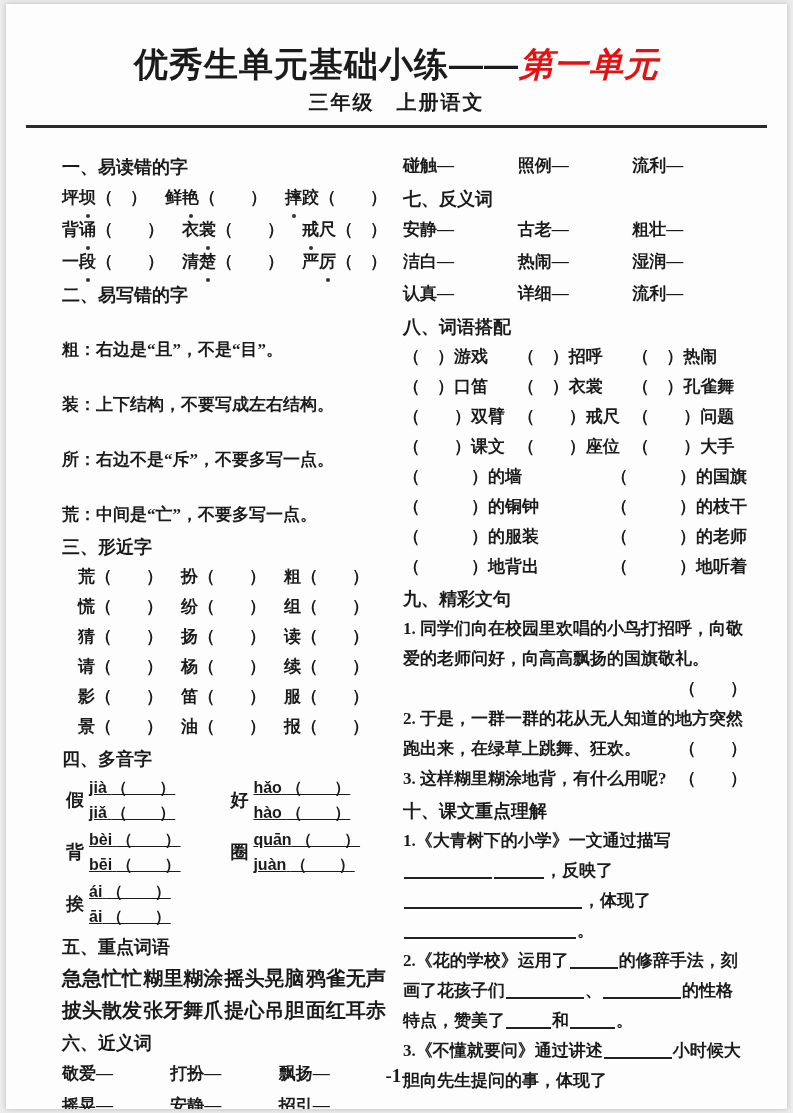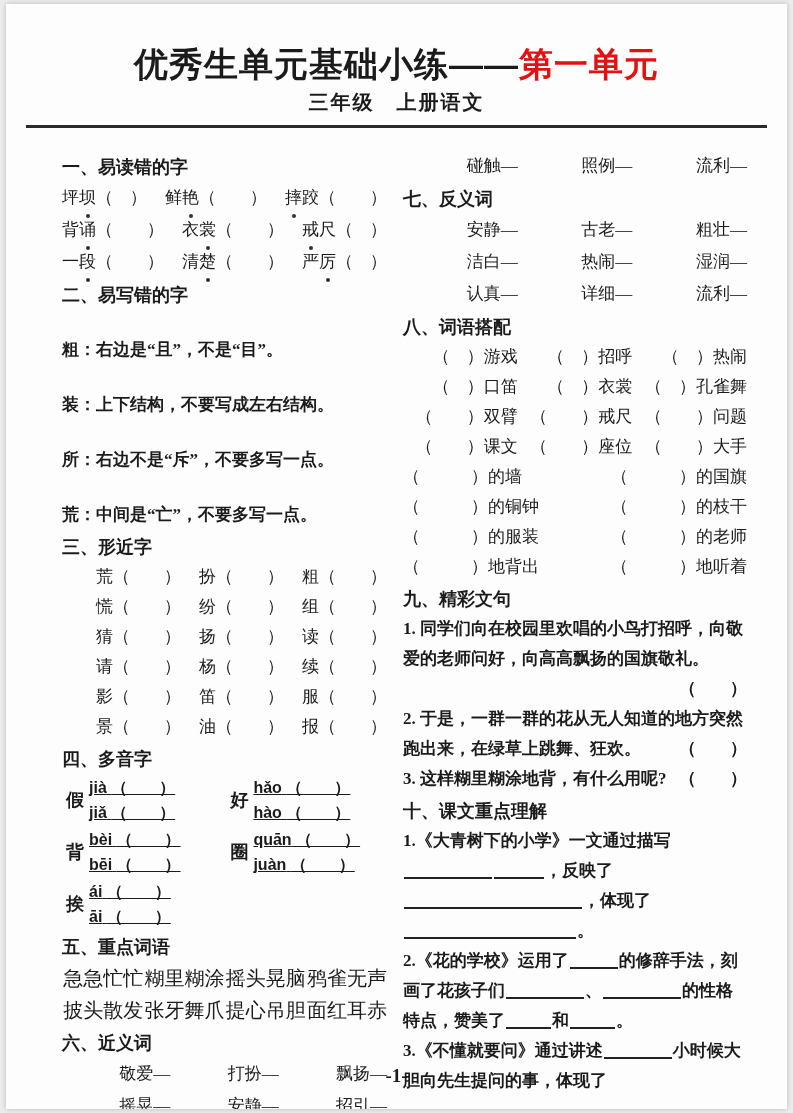--- a/index.html
+++ b/index.html
@@ -21,40 +21,40 @@
     overflow: hidden;
   }
   .title {
     text-align: center;
     font-size: 34px;
     font-weight: 800;
     letter-spacing: 1px;
     font-family: "Liberation Sans", sans-serif;
     line-height: 1.2;
   }
-  .title .red { color: var(--accent); }
+  .title .red { color: var(--accent); font-style: italic; }
   .subtitle {
     text-align: center;
     font-size: 20px;
     font-weight: 700;
     margin-top: 4px;
     letter-spacing: 2px;
   }
   .rule { border-top: 3px solid #2b2b2b; margin: 9px 20px 0; }
   .cols { display: flex; gap: 16px; padding: 22px 40px 0 56px; }
   .col-left  { flex: 0 0 325px; }
   .col-right { flex: 1; min-width: 0; }
   .h {
     font-size: 18px;
     font-weight: 800;
     font-family: "Liberation Sans", sans-serif;
     line-height: 30px;
     margin-top: 2px;
   }
-  .t  { font-size: 17px; font-weight: 400; line-height: 32px; text-align: right; }
+  .t  { font-size: 17px; font-weight: 700; line-height: 32px; }
   .ln { font-size: 17px; font-weight: 600; line-height: 31px; margin-top: 24px; }
   .flexrow { display: flex; justify-content: space-between; }
   .grid3 { display: grid; grid-template-columns: repeat(3, 1fr); }
   .grid3 > span { white-space: nowrap; }
   .grid4 { display: grid; grid-template-columns: repeat(4, 1fr); font-size: 20px; }
   .indent { padding-left: 16px; }
   .s3row { line-height: 30px; }
   .em { position: relative; display: inline-block; }
   .em::after {
     content: "";

